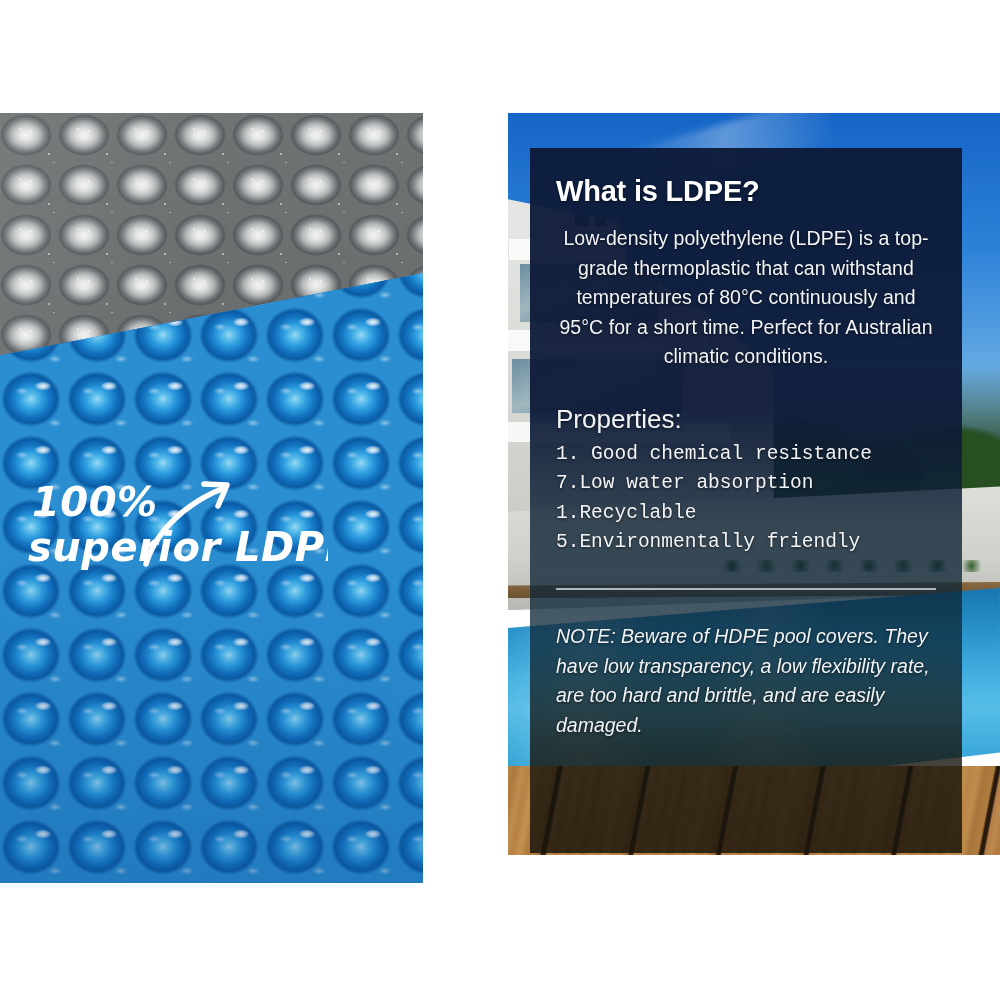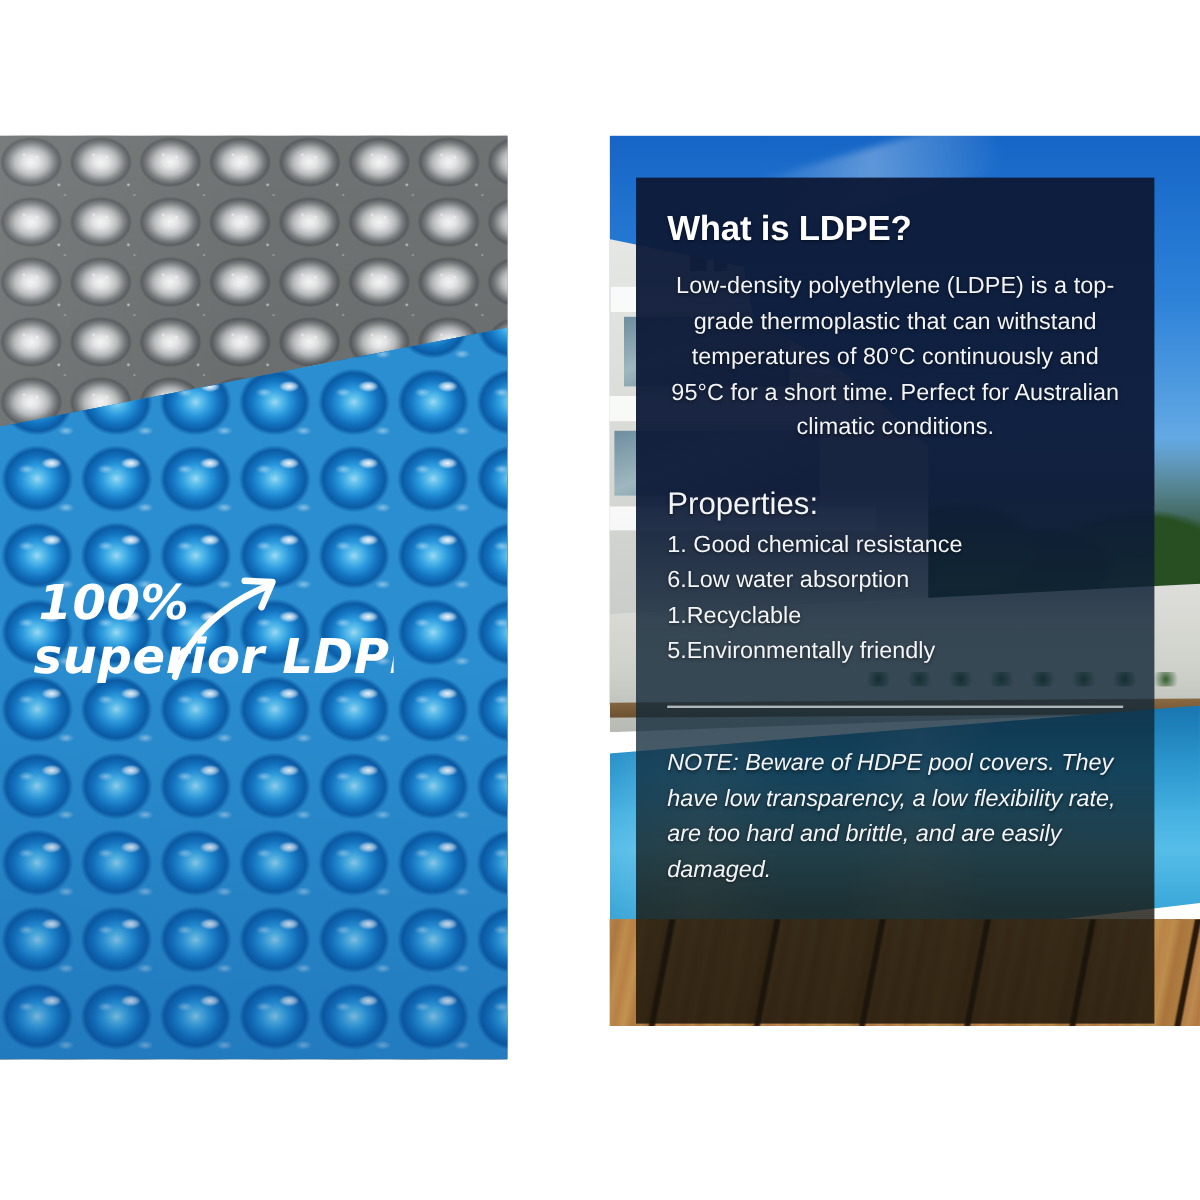--- a/index.html
+++ b/index.html
@@ -295,20 +295,21 @@
     margin: 0;
     padding: 0;
     list-style: none;
   }
   .props-list li {
     color: #f2f4f6;
     font-size: 19.5px;
     line-height: 1.52;
     text-shadow: 0 1px 3px rgba(0,0,0,.6);
     white-space: pre;
+    font-family: Liberation Mono, monospace;
   }
 
   .card-divider {
     margin: 30px 0 0 0;
     height: 2px;
     background: #c9ced3;
     opacity: .85;
     border: 0;
   }
 
@@ -383,21 +384,21 @@
     <div id="info-card">
 
       <h1 class="card-title">What is LDPE?</h1>
 
       <p class="card-para">Low-density polyethylene (LDPE) is a top-grade thermoplastic that can withstand temperatures of 80°C continuously and 95°C for a short time. Perfect for Australian climatic conditions.</p>
 
       <p class="props-head">Properties:</p>
 
       <ul class="props-list">
         <li>1. Good chemical resistance</li>
-        <li>6.Low water absorption</li>
+        <li>7.Low water absorption</li>
         <li>1.Recyclable</li>
         <li>5.Environmentally friendly</li>
       </ul>
 
       <hr class="card-divider">
 
       <p class="card-note">NOTE: Beware of HDPE pool covers. They have low transparency, a low flexibility rate, are too hard and brittle, and are easily damaged.</p>
 
     </div>
 

